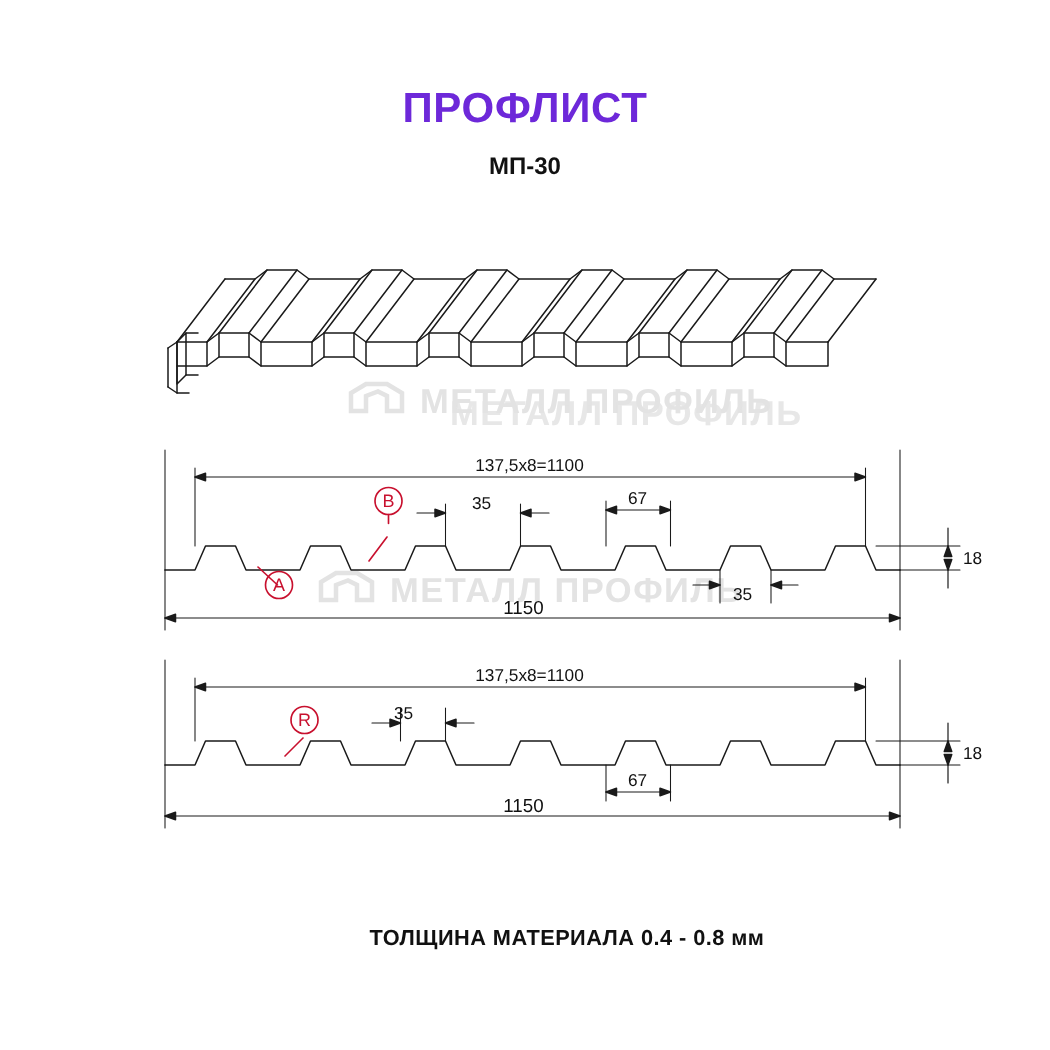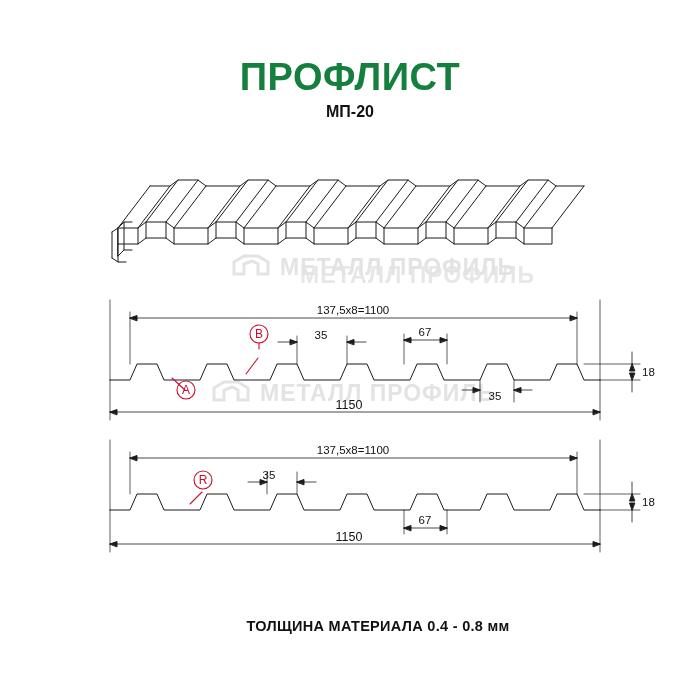--- a/index.html
+++ b/index.html
@@ -21,24 +21,24 @@
     height: 700px;
   }
 
   
   .title {
     position: absolute;
     top: 56px;
     left: 0;
     width: 700px;
     text-align: center;
-    font-size: 38px;
+    font-size: 28px;
     font-weight: bold;
     letter-spacing: 0.5px;
-    color: #15803d;
+    color: #6d28d9;
   }
   .subtitle {
     position: absolute;
     top: 103px;
     left: 0;
     width: 700px;
     text-align: center;
     font-size: 16px;
     font-weight: bold;
     color: #111111;
@@ -119,21 +119,21 @@
       </svg>
       <span class="wm-text">МЕТАЛЛ ПРОФИЛЬ</span>
     </div>
   </div>
 
   <div class="watermark" style="top:262px; left:300px; opacity:0.85;">
     <span class="wm-text">МЕТАЛЛ ПРОФИЛЬ</span>
   </div>
 
   <div class="title">ПРОФЛИСТ</div>
-  <div class="subtitle">МП-20</div>
+  <div class="subtitle">МП-30</div>
 
   <svg class="layer" viewBox="0 0 700 700">
     <g fill="none" stroke="#1a1a1a" stroke-width="1" stroke-linejoin="round" stroke-linecap="round">
 
       <g>
 
         <path d="M150 186 L170 186 L178 180 L198 180 L206 186 L240 186 L248 180 L268 180 L276 186 L310 186
                  L318 180 L338 180 L346 186 L380 186 L388 180 L408 180 L416 186 L450 186 L458 180 L478 180
                  L486 186 L520 186 L528 180 L548 180 L556 186 L584 186"></path>
 

